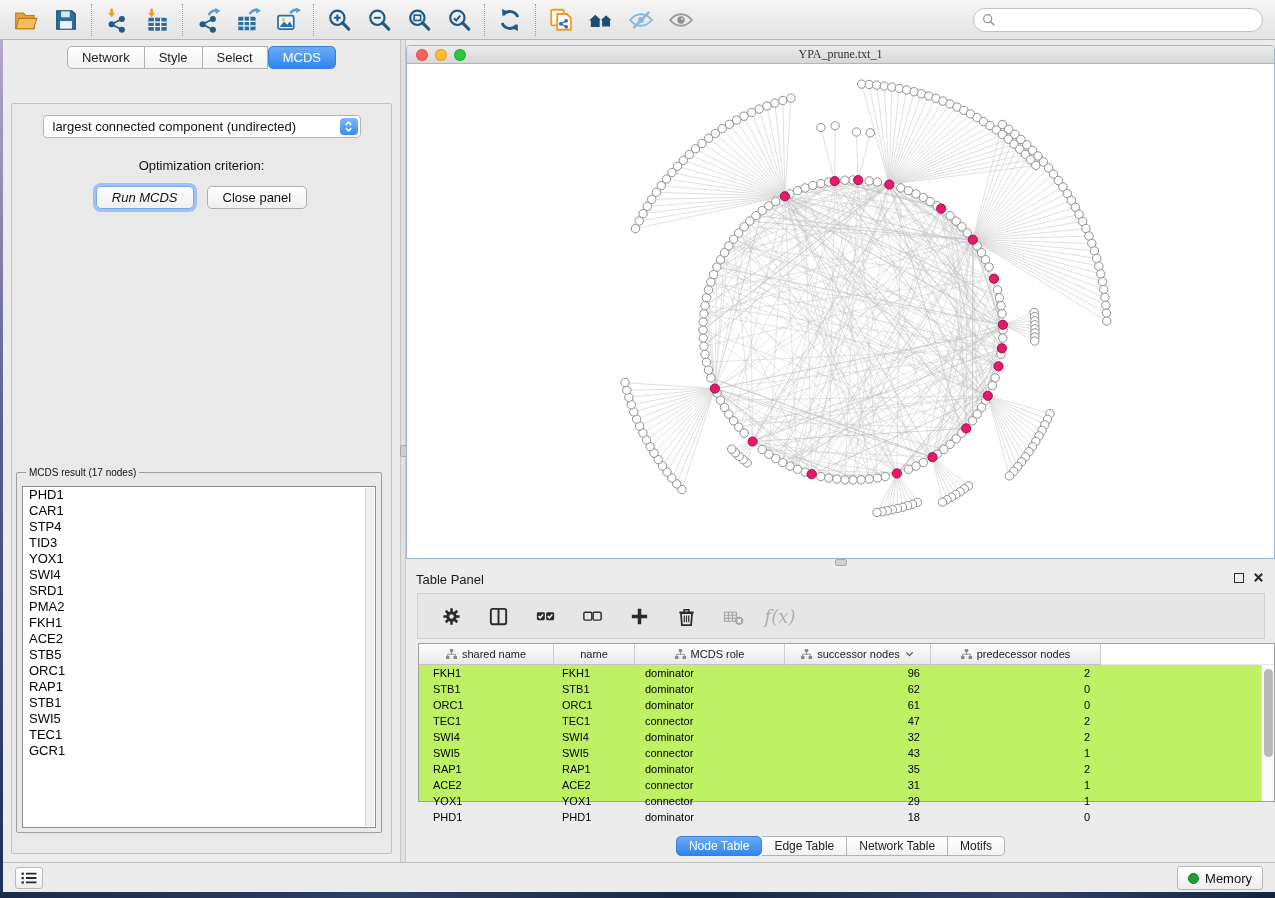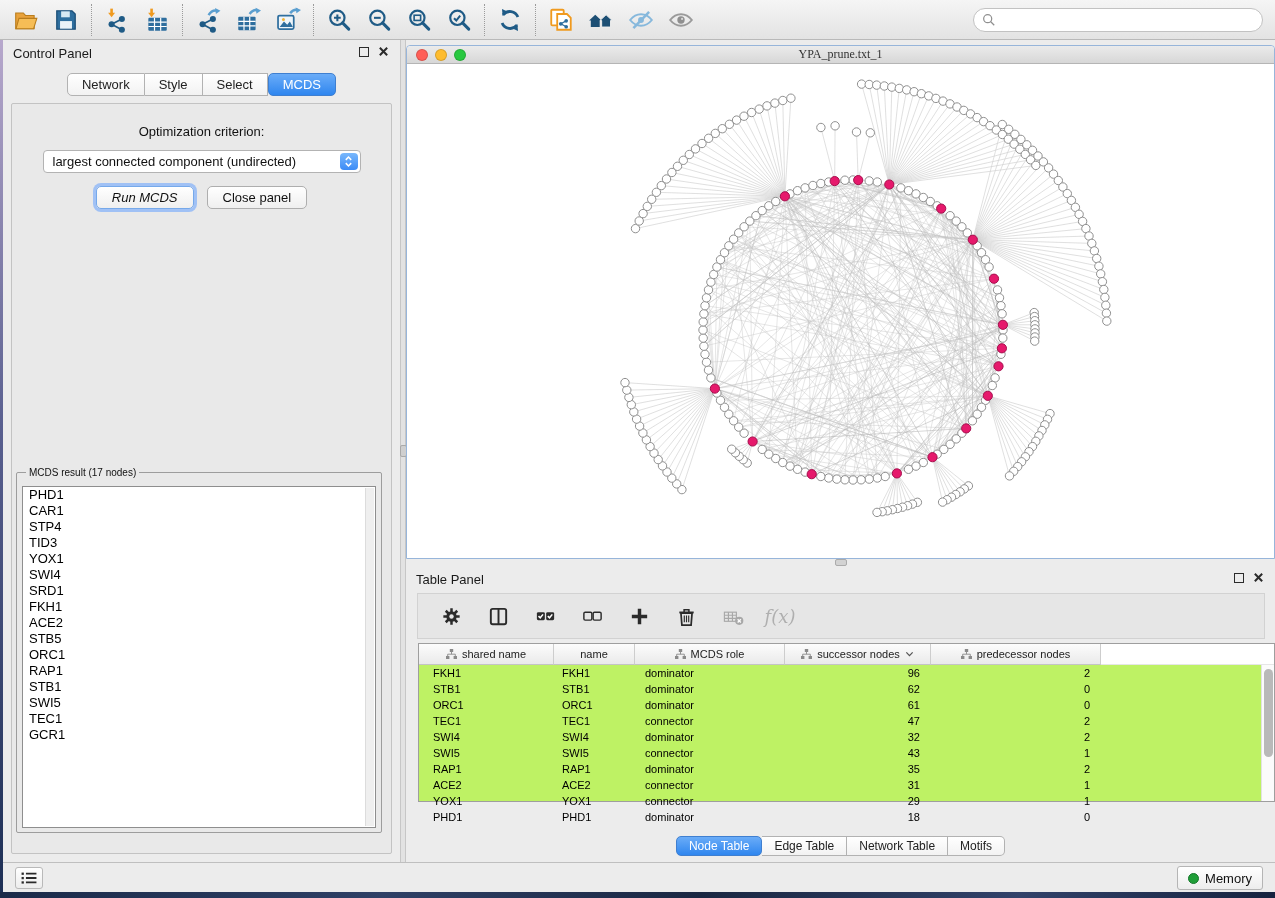--- a/index.html
+++ b/index.html
@@ -280,62 +280,52 @@
       <input id="search-input" placeholder="" style="">
     </div>
   </div>
 
   <div id="left-sliver"></div>
   <div id="bottom-sliver"></div>
 
   <div id="main">
 
     <div id="control-panel">
-      <div class="panel-head">
-        <span class="panel-title">Control Panel</span>
-        <span class="win-btns">
-          <button class="float-btn"></button>
-          <button class="close-btn">
-            <svg viewBox="0 0 12 12">
-                <path d="M2 2l8 8M10 2l-8 8" stroke="#2b2b2b" stroke-width="2.2"></path>
-              </svg>
-          </button>
-        </span>
-      </div>
       <div id="cp-tabs">
           <button class="seg-tab">Network</button>
           <button class="seg-tab">Style</button>
           <button class="seg-tab">Select</button>
           <button class="seg-tab active">MCDS</button>
         </div>
       <div id="cp-content">
-        <div id="opt-label">Optimization criterion:</div>
         <div id="criterion-select">
           <span>largest connected component (undirected)</span>
           <span class="stepper">
             <svg viewBox="0 0 10 14" width="9" height="13">
                 <path d="M2 5.2L5 2l3 3.2" fill="none" stroke="#fff" stroke-width="1.7"></path>
                 <path d="M2 8.8L5 12l3-3.2" fill="none" stroke="#fff" stroke-width="1.7"></path>
               </svg>
           </span>
         </div>
+        <div id="opt-label">Optimization criterion:</div>
         <div id="cp-buttons">
           <button class="cp-btn focused">Run MCDS</button>
           <button class="cp-btn">Close panel</button>
         </div>
         <fieldset id="mcds-fieldset">
           <legend>MCDS result (17 nodes)</legend>
           <div id="mcds-list">
             <div class="mcds-item">PHD1</div>
               <div class="mcds-item">CAR1</div>
               <div class="mcds-item">STP4</div>
               <div class="mcds-item">TID3</div>
               <div class="mcds-item">YOX1</div>
               <div class="mcds-item">SWI4</div>
               <div class="mcds-item">SRD1</div>
+              <div class="mcds-item">PMA2</div>
               <div class="mcds-item">FKH1</div>
               <div class="mcds-item">ACE2</div>
               <div class="mcds-item">STB5</div>
               <div class="mcds-item">ORC1</div>
               <div class="mcds-item">RAP1</div>
               <div class="mcds-item">STB1</div>
               <div class="mcds-item">SWI5</div>
               <div class="mcds-item">TEC1</div>
               <div class="mcds-item">GCR1</div>
               <div id="mcds-scroll"></div>

